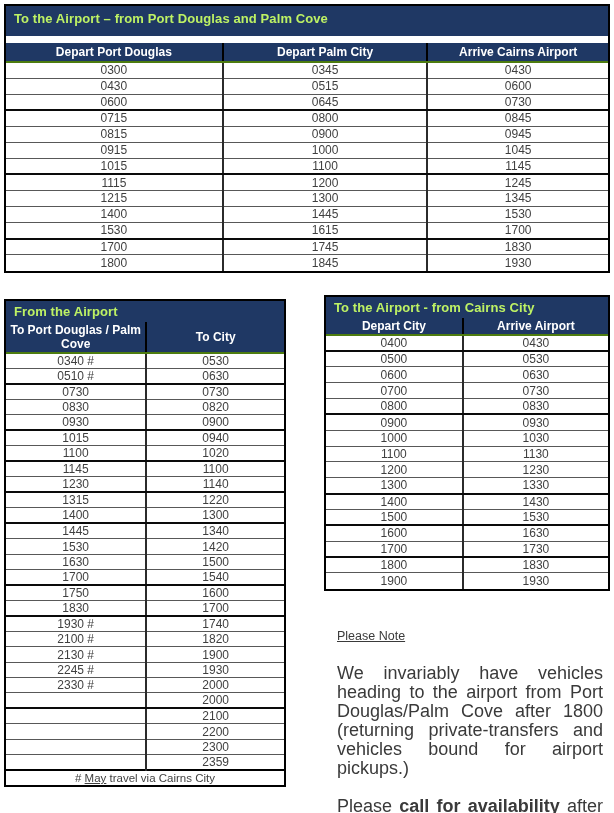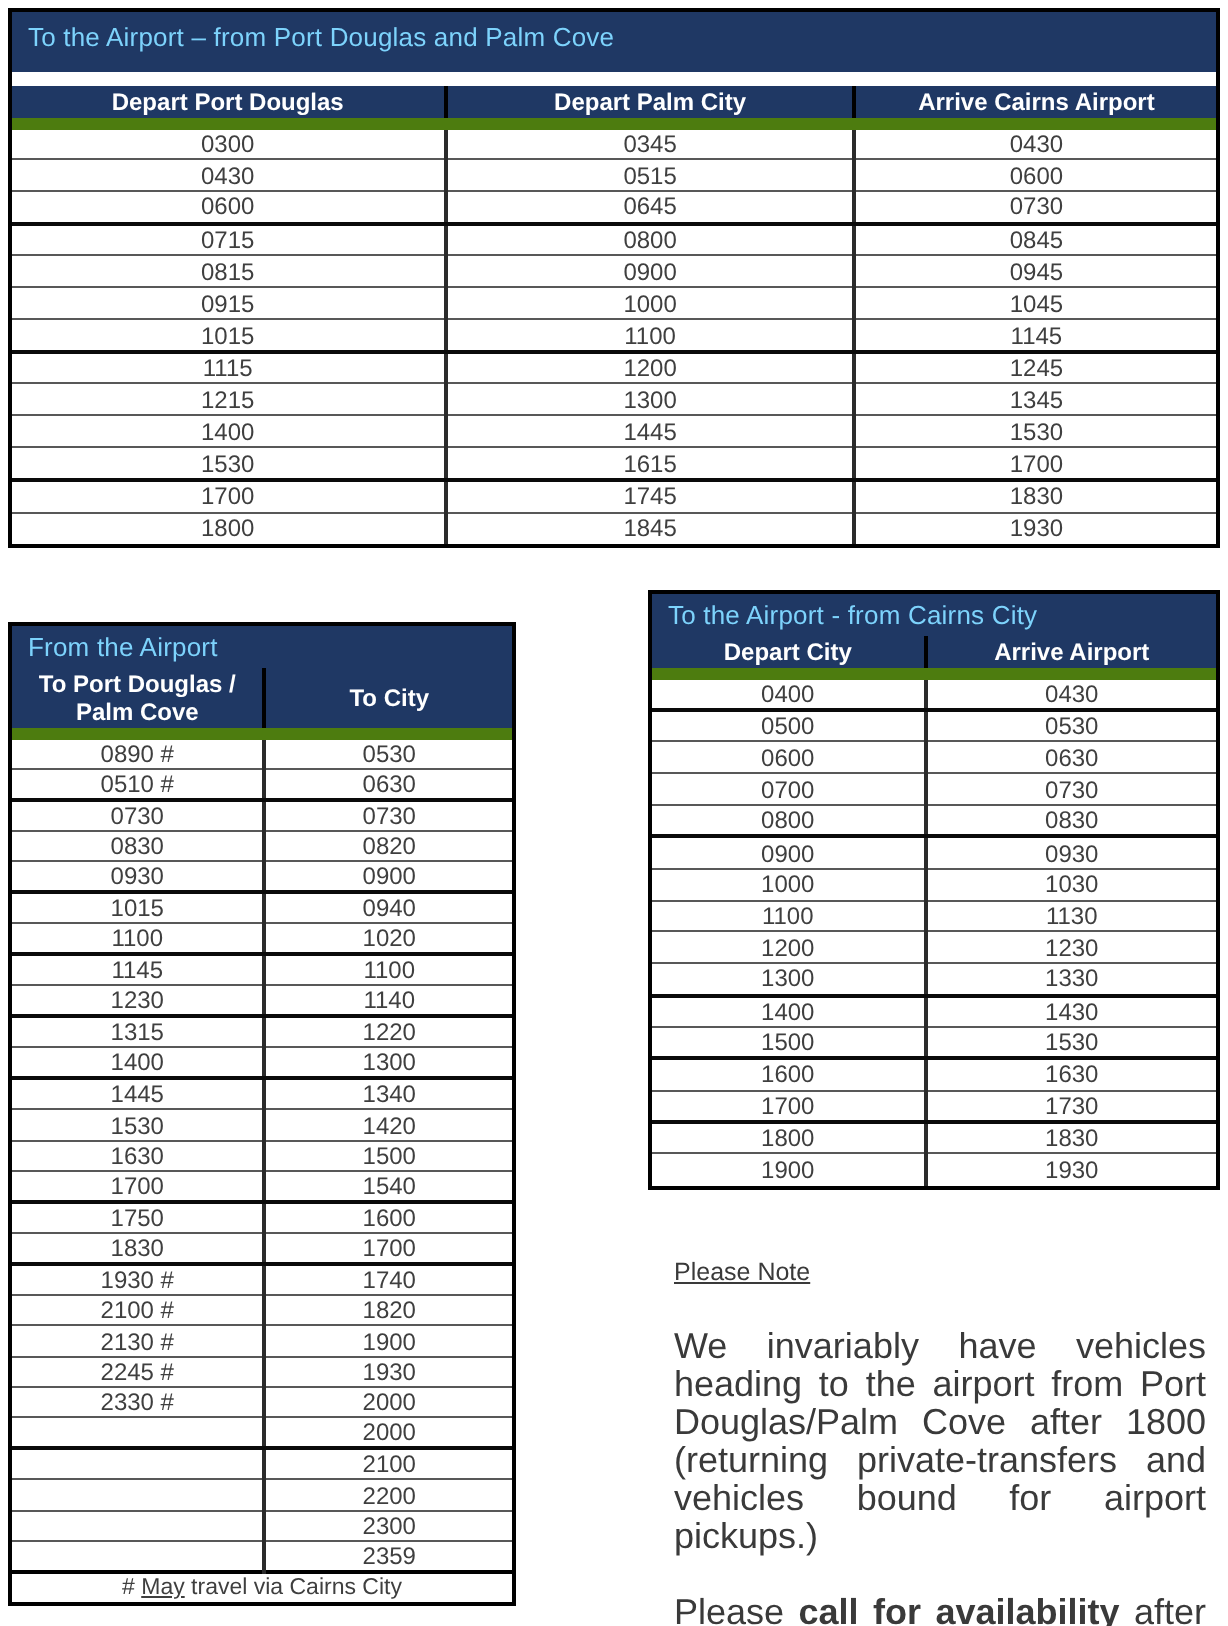--- a/index.html
+++ b/index.html
@@ -10,42 +10,42 @@
     background: #ffffff;
     font-family: "Liberation Sans", sans-serif;
     --navy: #1f3864;
   }
   .tblbox {
     position: absolute;
     border: 2px solid #000;
     background: #fff;
   }
   #box-top   { left: 4px;   top: 4px;   width: 606px; }
-  #box-left  { left: 4px;   top: 311px; width: 254px; }
+  #box-left  { left: 4px;   top: 299px; width: 282px; }
   #box-right { left: 324px; top: 295px; width: 286px; }
 
   .titlebar {
     background: var(--navy);
-    color: #7dd3fc;
-    font-weight: normal;
+    color: #bef264;
+    font-weight: bold;
     font-size: 13px;
     padding: 3px 8px;
     letter-spacing: 0.1px;
   }
   #box-top .titlebar { padding: 5px 8px 10px; }
   .gap { height: 7px; background: #fff; }
 
   table { width: 100%; border-collapse: collapse; table-layout: fixed; }
   th {
     background: var(--navy);
     color: #fff;
     font-size: 12px;
     font-weight: bold;
     border-left: 2px solid #000;
-    border-bottom: 6px solid #4d7c0f;
+    border-bottom: 2px solid #4d7c0f;
     padding: 1px 2px;
     text-align: center;
     line-height: 14px;
     margin-left: 12px;
   }
   th:first-child { border-left: none; }
   td {
     text-align: center;
     font-size: 12px;
     color: #3f3f3f;
@@ -184,21 +184,21 @@
   <div class="titlebar">From the Airport</div>
   <table id="tbl-left">
       <thead>
         <tr>
           <th>To Port Douglas / Palm Cove</th>
           <th>To City</th>
         </tr>
       </thead>
       <tbody>
         <tr>
-          <td>0890 #</td>
+          <td>0340 #</td>
           <td>0530</td>
         </tr>
         <tr class="thick">
           <td>0510 #</td>
           <td>0630</td>
         </tr>
         <tr>
           <td>0730</td>
           <td>0730</td>
         </tr>

